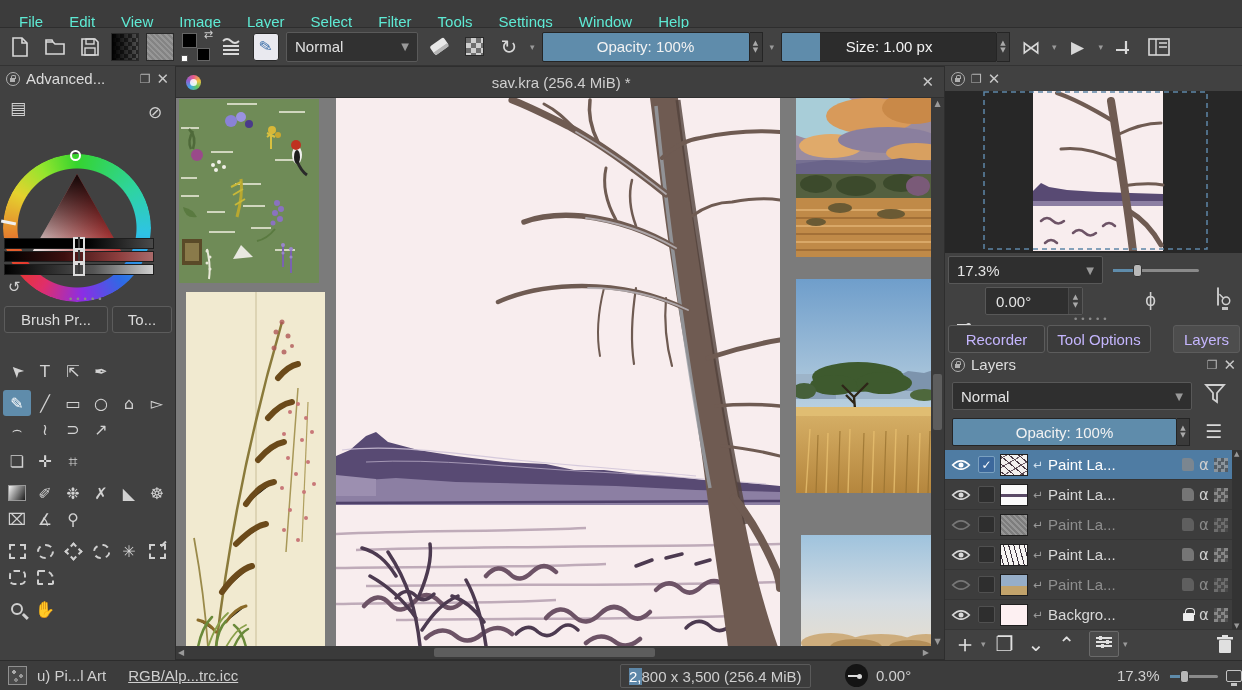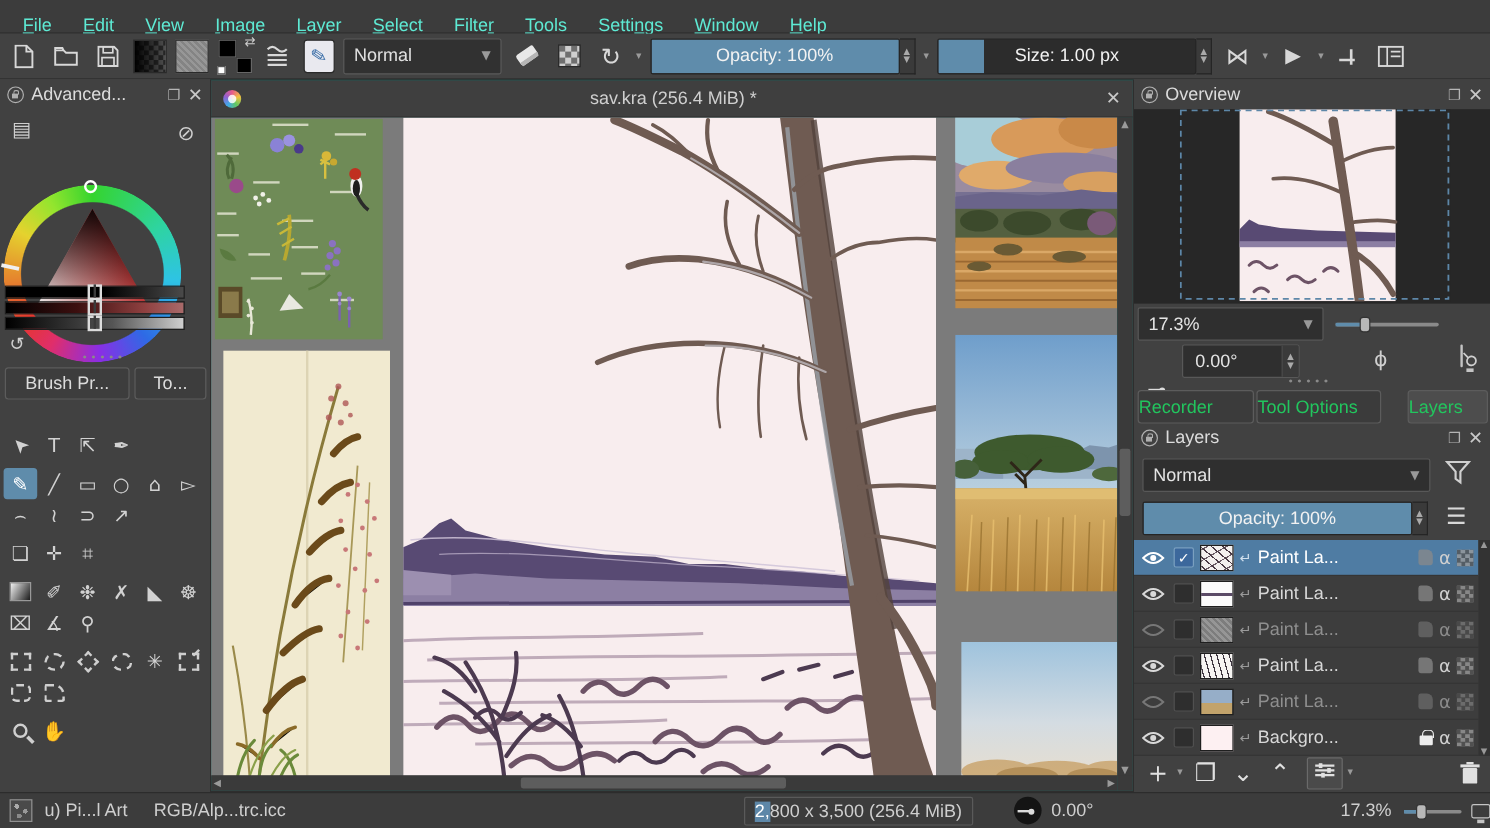--- a/index.html
+++ b/index.html
@@ -117,21 +117,21 @@
   .mon::after { content:""; position:absolute; left:4px; bottom:-5px; width:6px; height:3px; background:#c4c4c4; }
   .dial { position:relative; width:25px; height:25px; border-radius:50%; background:#141414; }
   .dial::before { content:""; position:absolute; left:3px; top:11px; width:11px; height:2px; background:#dcdcdc; }
   .dial::after { content:""; position:absolute; left:12px; top:9.5px; width:5px; height:5px; border-radius:50%; background:#dcdcdc; }
   .spinbox { position:absolute; background:#2f2f2f; border:1px solid #585858; border-radius:2px; height:28px;
     display:flex; align-items:center; font-size:15px; color:#e4e4e4; }
   .spinbox .v { flex:1; padding-left:10px; }
   .spinbox .sc { width:14px; height:100%; background:#3a3a3a; border-left:1px solid #4a4a4a; display:flex;
     flex-direction:column; align-items:center; justify-content:center; font-size:7px; line-height:8px; color:#aaa; }
   .rtab { position:absolute; height:28px; background:#3b3b3b; border:1px solid #5c5c5c; border-radius:3px;
-    display:flex; align-items:center; font-size:15px; color:#22c55e; }
+    display:flex; align-items:center; justify-content:center; font-size:15px; color:#c4b5fd; }
   .rtab.active { background:#4d4d4d; }
   .lrow { position:absolute; left:0; width:287px; height:30px; display:flex; align-items:center; gap:5px;
     padding:0 4px; font-size:15px; color:#d8d8d8; background:#3d3d3d; border-bottom:1px solid #353535; }
   .lrow.sel { background:#4f7ca3; color:#fff; }
   .lrow.dim { color:#8f8f8f; }
   .lrow .leye { width:24px; display:flex; justify-content:center; }
   .lrow .lchk { width:17px; height:17px; background:#2e2e2e; border:1px solid #505050; border-radius:2px;
     display:flex; align-items:center; justify-content:center; font-size:12px; color:#fff; }
   .lrow.sel .lchk { background:#3c689c; border-color:#7aa0c0; }
   .lthumb { width:28px; height:22px; border:1px solid #1f1f1f; }
@@ -806,21 +806,20 @@
     <span class="a g" style="left:2px;">◀</span>
     <span class="h"></span>
     <span class="a g" style="right:2px;">▶</span>
   </div>
   <div class="corner"></div>
 </div>
 
 <div id="rightdock">
   <div class="dtitle">
     <span class="dlock"></span>
-    <span class="t">Overview</span>
     <span class="dfloat g">❐</span>
     <span class="dclose g">✕</span>
   </div>
   <div id="ovthumb">
     <svg class="abs" style="left:38px; top:0;" width="226" height="160" viewBox="0 0 226 160">
       <rect width="226" height="160" fill="#272727"></rect>
       <rect x="50" width="130" height="160" fill="#f8edee"></rect>
       <path d="M50,100 L58,92 L66,96 L84,99 L115,101 L180,103 L180,112 L50,112 Z" fill="#584a73"></path>
       <rect x="50" y="110" width="130" height="5" fill="#8c7fa3"></rect>
       <g stroke="#6f5b52" fill="none" stroke-linecap="round">
@@ -1021,21 +1020,21 @@
           <rect x="1" y="3" width="16" height="2.5" fill="#e0e0e0"></rect>
           <rect x="6" y="1" width="6" height="2" fill="#e0e0e0"></rect>
         </svg>
     </span>
   </div>
 </div>
 
 <div id="statusbar">
   <span class="sbico"></span>
   <span>u) Pi...l Art</span>
-  <span style="margin-left:22px;">RGB/Alp...trc.icc</span>
+  <span style="margin-left:22px;text-decoration:underline;">RGB/Alp...trc.icc</span>
   <div class="sizebox">
     <span class="selblue">2,</span>
     <span>800 x 3,500 (256.4 MiB)</span>
   </div>
   <span class="dial" style="position:absolute; left:845px; top:3px; width:23px; height:23px;"></span>
   <span style="position:absolute; left:876px;">0.00°</span>
   <span style="position:absolute; left:1117px;">17.3%</span>
   <div class="hslider" style="left:1170px; top:14px; width:48px;">
     <span class="seg" style="width:12px;"></span>
       <span class="knob" style="left:10px;"></span>

